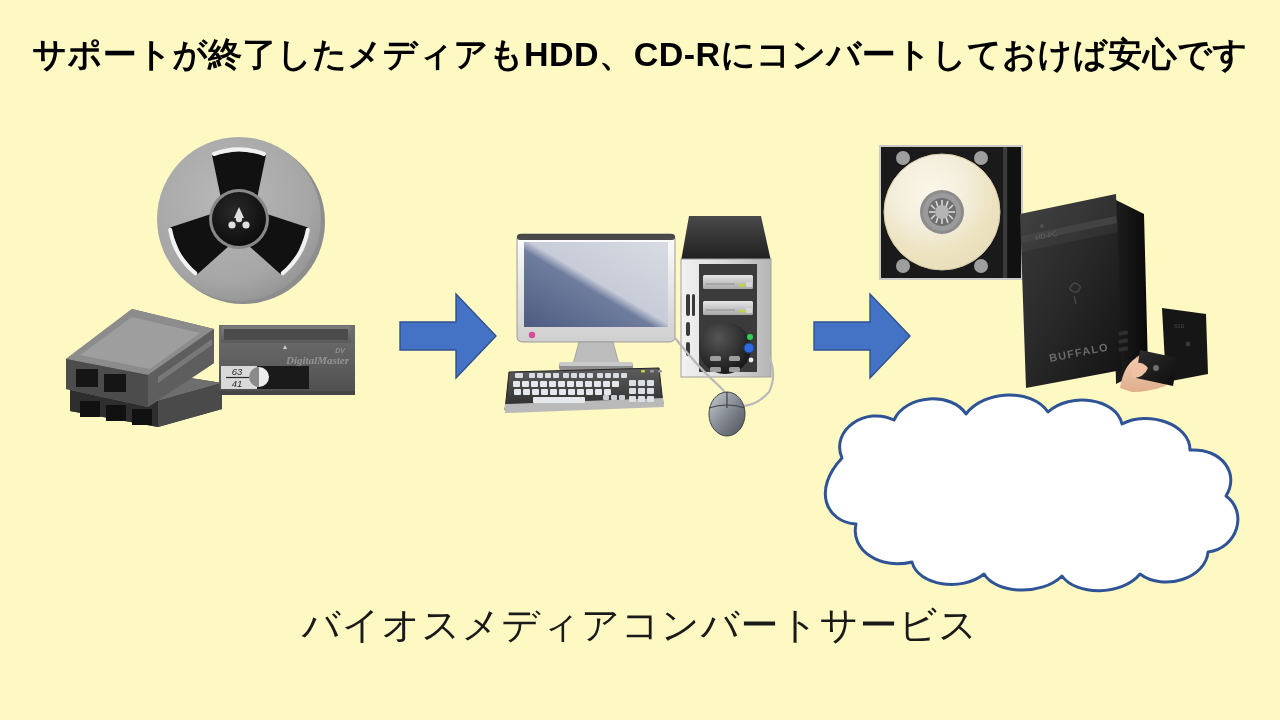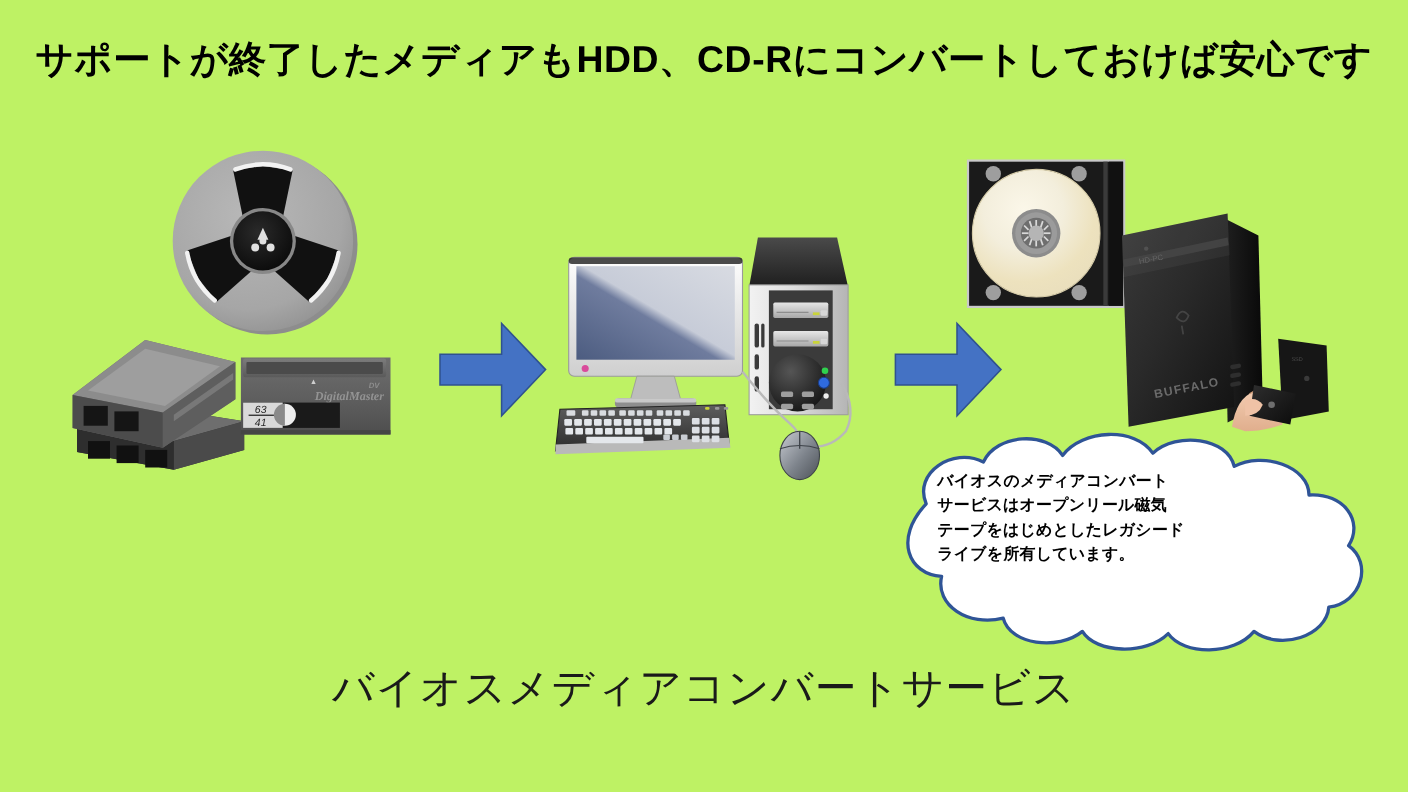--- a/index.html
+++ b/index.html
@@ -11,21 +11,21 @@
     width: 1280px;
     height: 720px;
     position: relative;
     overflow: hidden;
     font-family: "Liberation Sans", "DejaVu Sans", sans-serif;
     color: #000000;
   }
   #slide {
     position: absolute;
     inset: 0;
-    background: #bef264;
+    background: #fef9c3;
   }
 
   
   .slide-title {
     position: absolute;
     left: 0;
     top: 34px;
     width: 1280px;
     text-align: center;
     font-size: 34px;
@@ -525,23 +525,17 @@
                C 378 14, 420 28, 420 54
                C 452 52, 470 78, 456 100
                C 478 116, 468 152, 438 156
                C 436 182, 394 196, 370 178
                C 352 200, 306 200, 292 180
                C 272 200, 226 198, 214 178
                C 192 196, 148 190, 142 166
                C 110 174, 80 154, 86 128
                C 56 126, 42 94, 72 62 Z" fill="#FFFFFF" stroke="#2F5496" stroke-width="3" stroke-linejoin="round"></path>
     </svg>
-    <div class="cloud-text">
-      <div>バイオスのメディアコンバート</div>
-      <div>サービスはオープンリール磁気</div>
-      <div>テープをはじめとしたレガシード</div>
-      <div>ライブを所有しています。</div>
-    </div>
   </div>
 
   <div class="slide-caption">バイオスメディアコンバートサービス</div>
 
 </div>
 
 </body></html>

